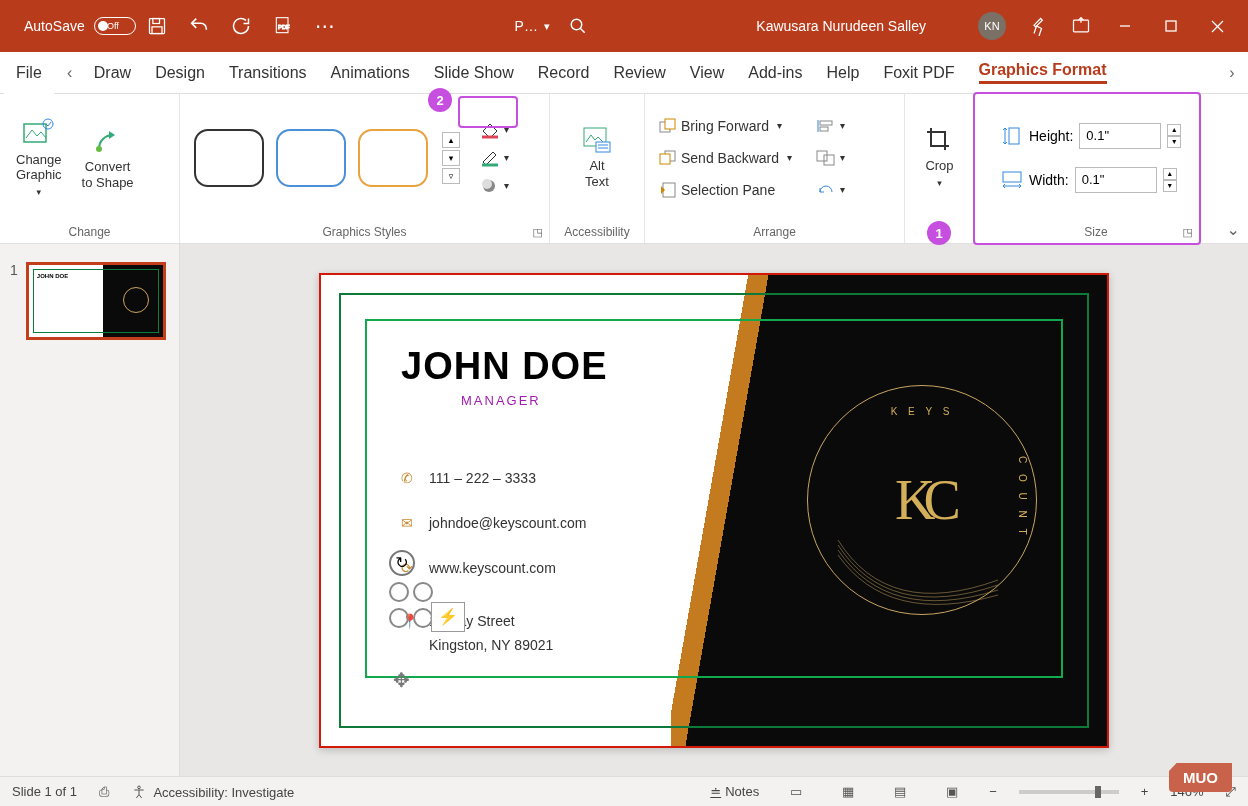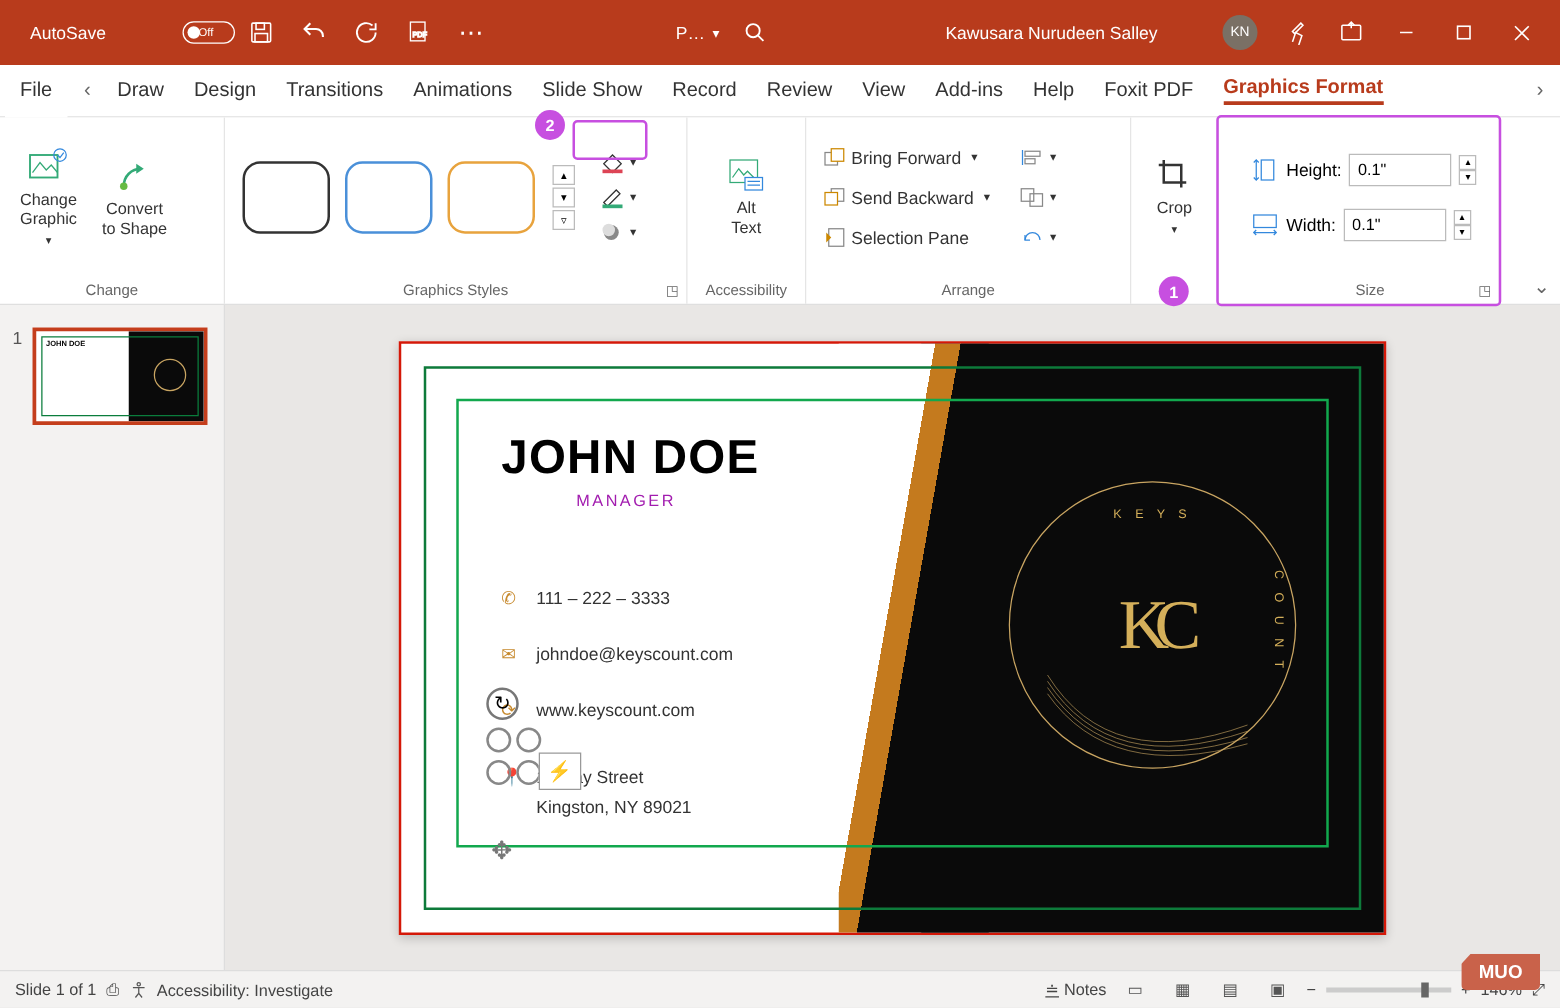--- a/index.html
+++ b/index.html
@@ -1,21 +1,21 @@
 <!DOCTYPE html>
 <html><head>
 <meta charset="utf-8">
 <style>
   * { box-sizing: border-box; margin: 0; padding: 0; font-family: "Segoe UI", Arial, sans-serif; }
   body { width: 1248px; height: 806px; background: #f3f2f1; overflow: hidden; position: relative; }
 
   
   .titlebar { height: 52px; background: #b83b1c; display: flex; align-items: center; color: #fff; font-size: 14px; padding: 0 8px; }
-  .autosave { display:flex; align-items:center; gap:21px; margin-left:16px; }
-  .toggle { width:42px; height:18px; border:1.5px solid #fff; border-radius:10px; position:relative; display:flex; align-items:center; justify-content:flex-end; padding:0 16px; font-size:9px;margin-left:40px; }
+  .autosave { display:flex; align-items:center; gap:9px; margin-left:16px; }
+  .toggle { width:42px; height:18px; border:1.5px solid #fff; border-radius:10px; position:relative; display:flex; align-items:center; justify-content:flex-end; padding:0 16px; font-size:9px; }
   .toggle::before { content:""; width:10px; height:10px; background:#fff; border-radius:50%; position:absolute; left:3px; }
   .title-icon { width:42px; height:52px; display:flex; align-items:center; justify-content:center; cursor:pointer; }
   .title-center { flex:1; display:flex; align-items:center; justify-content:center; gap:20px; }
   .doc-title { display:flex; align-items:center; gap:6px; }
   .user-badge { width:28px; height:28px; border-radius:50%; background:#7a7065; display:flex; align-items:center; justify-content:center; font-size:11px; color:#fff;margin-left:44px; }
   .win-controls { display:flex; }
   .win-btn { width:46px; height:52px; display:flex; align-items:center; justify-content:center; cursor:pointer; }
 
   
   .tabbar { height:42px; background:#fff; border-bottom:1px solid #dfdfdf; display:flex; align-items:center; padding:0 4px; }
@@ -66,21 +66,21 @@
   .contact { position:absolute; left:80px; font-size:14px; color:#333; display:flex; align-items:center; gap:12px; }
   .contact .ic { width:16px; color:#c78a2e; }
   .logo-circle { position:absolute; right:70px; top:110px; width:230px; height:230px; border:1px solid #c9a562; border-radius:50%; display:flex; align-items:center; justify-content:center; }
   .logo-kc { font-family:Georgia,serif; font-size:56px; color:#d4af5a; letter-spacing:-12px; }
   .logo-text { position:absolute; color:#d4af5a; font-size:10px; letter-spacing:4px; }
   .float-icons { position:absolute; left:68px; top:275px; display:flex; flex-direction:column; gap:6px; }
   .fi-row { display:flex; gap:4px; }
   .fi { width:20px; height:20px; border:2px solid #888; border-radius:50%; }
 
   
-  .statusbar { position:absolute; bottom:0; left:0; right:0; height:30px; background:#f3f2f1; border-top:1px solid #ddd; display:flex; align-items:center; padding:0 12px; font-size:13px; color:#444; gap:8px; }
+  .statusbar { position:absolute; bottom:0; left:0; right:0; height:30px; background:#f3f2f1; border-top:1px solid #ddd; display:flex; align-items:center; padding:0 12px; font-size:13px; color:#444; gap:22px; }
   .statusbar .spacer { flex:1; }
   .view-btn { width:30px; height:22px; display:flex; align-items:center; justify-content:center; cursor:pointer; color:#555; }
   .zoom-slider { width:100px; height:4px; background:#ccc; position:relative; }
   .zoom-slider::after { content:""; position:absolute; right:18px; top:-4px; width:6px; height:12px; background:#666; }
 
   .muo { position:absolute; right:16px; bottom:14px; background:#c9624a; color:#fff; padding:6px 14px; font-weight:bold; font-size:15px; border-radius:4px 0 4px 4px; clip-path: polygon(12% 0, 100% 0, 100% 100%, 0 100%, 0 28%); }
 
   svg { display:block; }
   .collapse-caret { position:absolute; right:8px; bottom:4px; cursor:pointer; color:#666; }
 </style>

